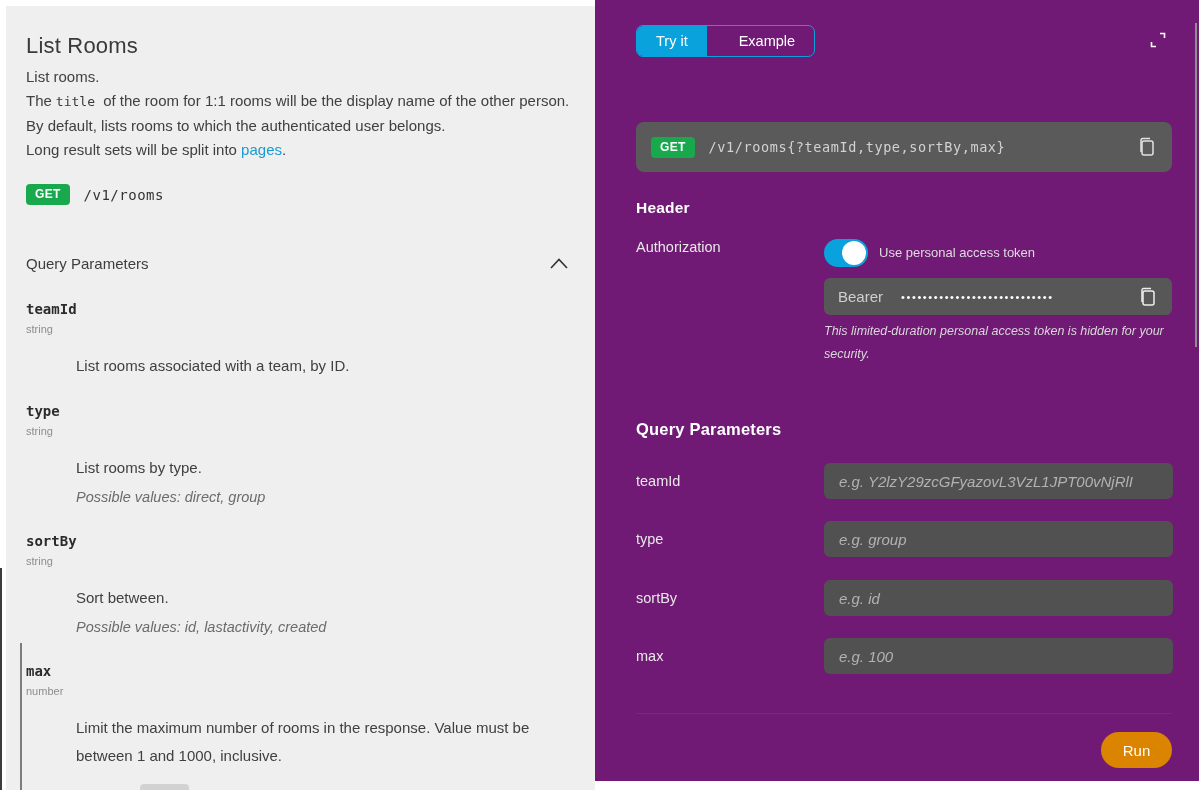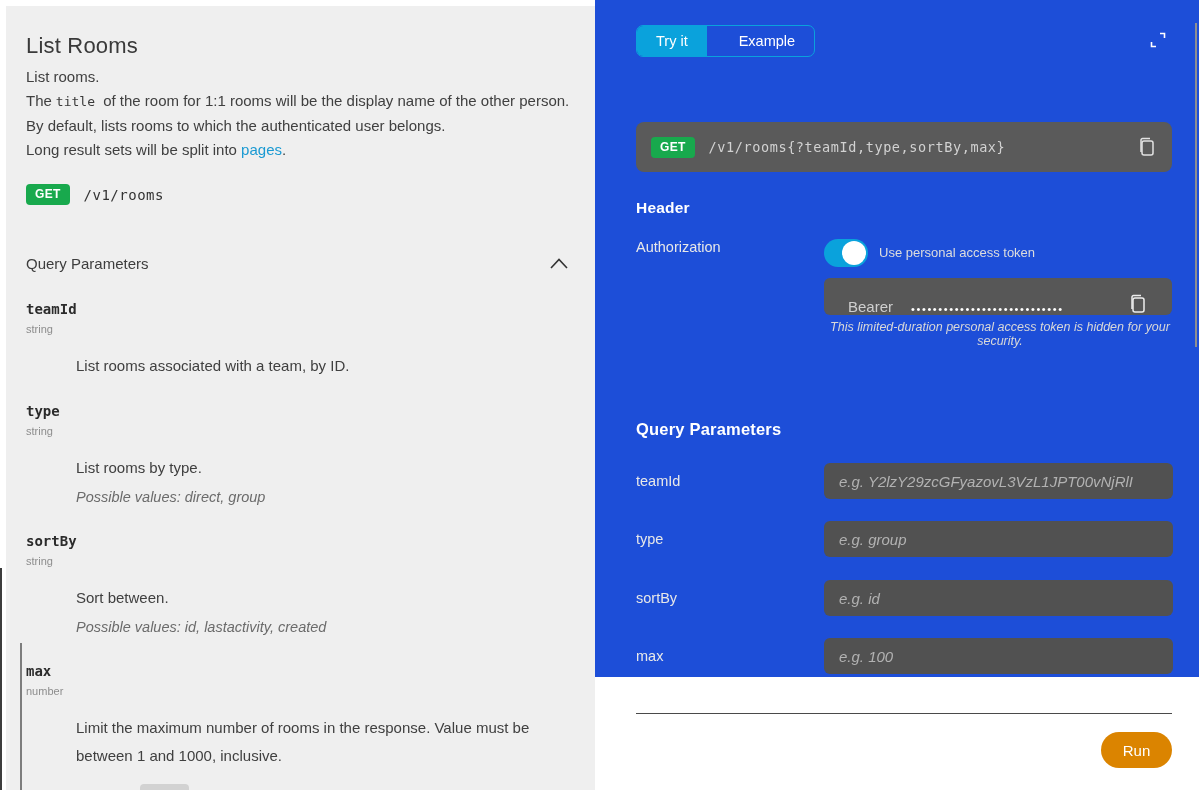--- a/index.html
+++ b/index.html
@@ -56,22 +56,22 @@
   .default-row { margin-top:14px; display:flex; align-items:center; font-size:15px; color:#404040; }
   .default-chip {
     margin-left:12px; background:#d2d2d2; color:#3a3a3a;
     border-radius:4px; padding:5px 12px; font-size:15px;
   }
   .vline-a { position:absolute; left:0; top:568px; width:2px; height:222px; background:#3c3c3c; }
   .vline-b { position:absolute; left:20px; top:643px; width:2px; height:147px; background:#7d7d7d; }
 
   
   .try-panel {
-    position:absolute; left:595px; top:0; width:604px; height:677px;
-    background:#1d4ed8; color:#eee;text-decoration:underline;
+    position:absolute; left:595px; top:0; width:604px; height:781px;
+    background:#701a75; color:#eee;text-decoration:underline;
   }
   .tab-group {
     position:absolute; left:41px; top:25px; height:32px; display:flex;
     border:1px solid #0aa2dc; border-radius:7px; overflow:hidden;
   }
   .tab { display:flex; align-items:center; padding:0 19px; font-size:14.5px; cursor:pointer; }
   .tab.active { background:#0aa2dc; color:#ffffff; }
   .tab.inactive { background:transparent; color:#ffffff;padding-left:32px; }
   .expand-btn { position:absolute; left:553px; top:30px; width:20px; height:20px; cursor:pointer; }
 
@@ -92,27 +92,27 @@
     background:#0aa2dc; border-radius:14px; cursor:pointer;
   }
   .toggle-knob {
     position:absolute; right:2px; top:2px; width:24px; height:24px;
     background:#ffffff; border-radius:50%;
   }
   .toggle-label { position:absolute; left:284px; top:245px; font-size:13px; color:#dddddd; }
 
   .bearer-box {
     position:absolute; left:229px; top:278px; width:348px; height:37px;
-    background:#575757; border-radius:6px; display:flex; align-items:flex-end; padding:0 24px;
+    background:#575757; border-radius:6px; display:flex; align-items:center; padding:0 14px;
   }
   .bearer-word { font-size:15px; color:#cfcfcf; }
   .token-dots { margin-left:18px; font-size:11px; color:#ffffff; letter-spacing:1.6px; flex:1; overflow:hidden; white-space:nowrap; }
   .auth-note {
     position:absolute; left:229px; top:320px; width:352px;
-    font-size:12.5px; font-style:italic; color:#d8d8d8; line-height:14px;text-align:center;
+    font-size:12.5px; font-style:italic; color:#d8d8d8; line-height:23px;
   }
 
   .field-label { position:absolute; left:41px; font-size:14.5px; color:#e8e8e8; }
   .field-input {
     position:absolute; left:229px; width:349px; height:36px;
     background:#515151; border:none; border-radius:6px; color:#fff;
     font-size:15px; padding:0 15px; outline:none;
     font-family:"Liberation Sans", sans-serif;
   }
   .field-input::placeholder { color:#b2b2b2; font-style:italic; }

